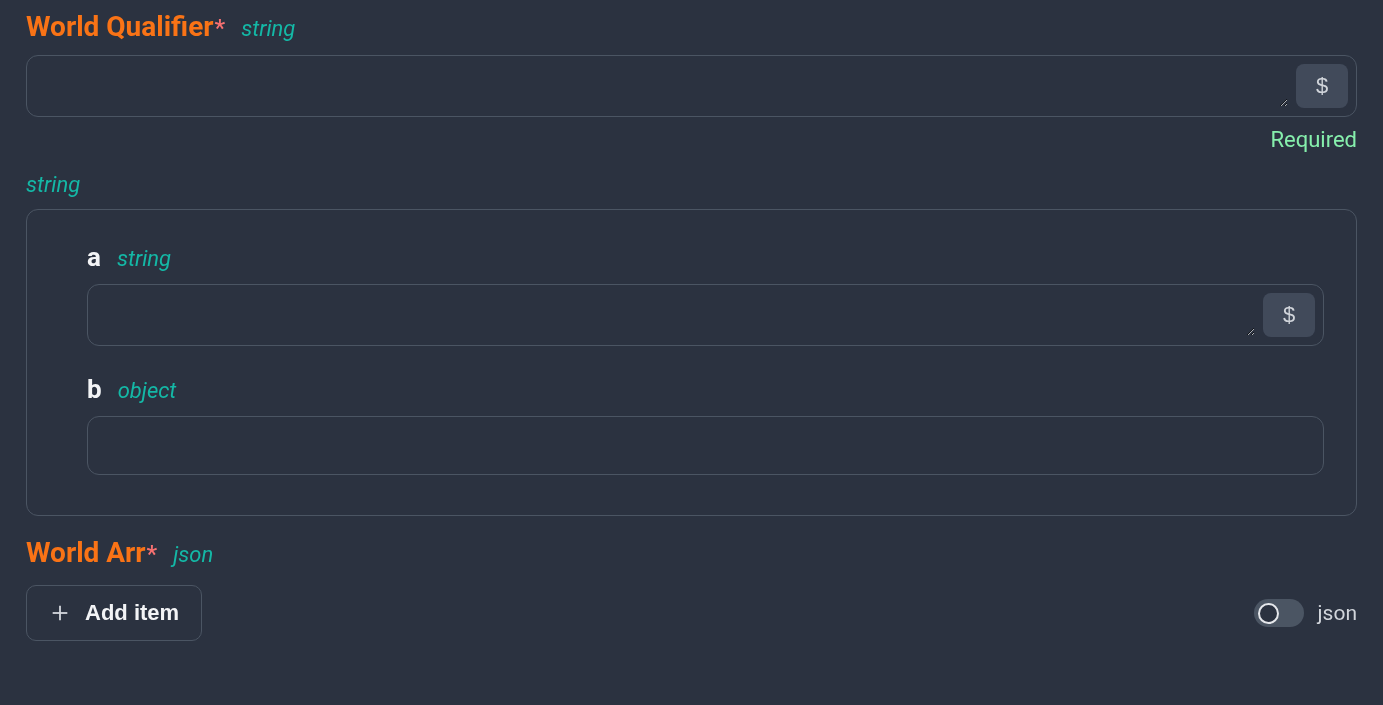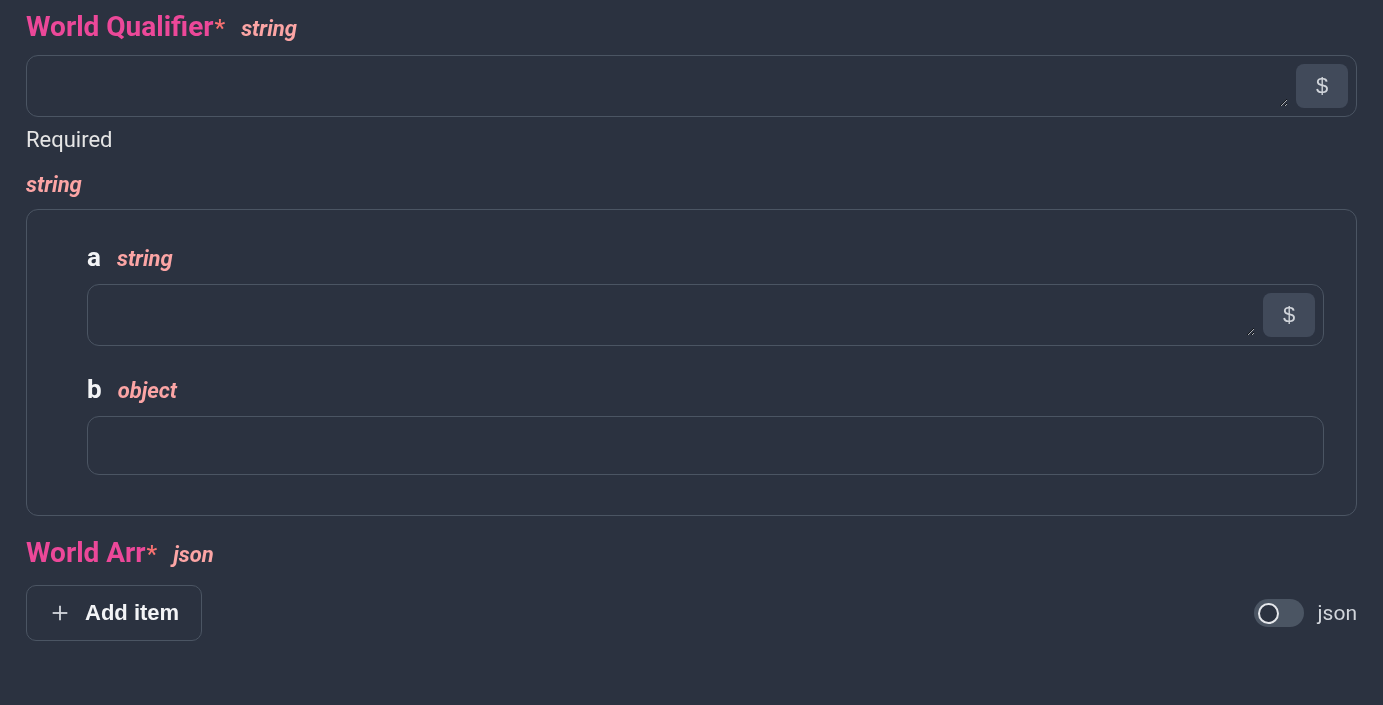--- a/index.html
+++ b/index.html
@@ -19,38 +19,38 @@
     }
     .field-label-row {
       display: flex;
       align-items: baseline;
       gap: 16px;
       margin-bottom: 12px;
     }
     .field-label {
       font-size: 28px;
       font-weight: 700;
-      color: #ec4899;
+      color: #f97316;
     }
     .field-label-small {
       font-size: 26px;
       font-weight: 700;
       color: #f3f4f6;
     }
     .asterisk {
       color: #f87171;
       font-size: 24px;
       font-weight: 500;
       margin-left: 1px;
     }
     .type-annotation {
       font-style: italic;
-      color: #fca5a5;
-      font-size: 22px;
-      font-weight: 700;
+      color: #14b8a6;
+      font-size: 22px;
+      font-weight: 400;
     }
     .input-wrapper {
       position: relative;
       border: 1px solid #4b5563;
       border-radius: 12px;
       display: flex;
       align-items: center;
       padding: 8px;
       background-color: #2b3240;
     }
@@ -84,23 +84,23 @@
       height: 44px;
       display: flex;
       align-items: center;
       justify-content: center;
       cursor: pointer;
       color: #d1d5db;
       font-size: 22px;
       margin-left: 8px;
     }
     .error-text {
-      color: #e5e5e5;
-      font-size: 22px;
-      text-align: left;
+      color: #86efac;
+      font-size: 22px;
+      text-align: right;
       margin-top: 10px;
     }
     .nested-container {
       border: 1px solid #4b5563;
       border-radius: 12px;
       padding: 32px 32px 40px 60px;
     }
     .nested-field {
       margin-bottom: 28px;
     }

